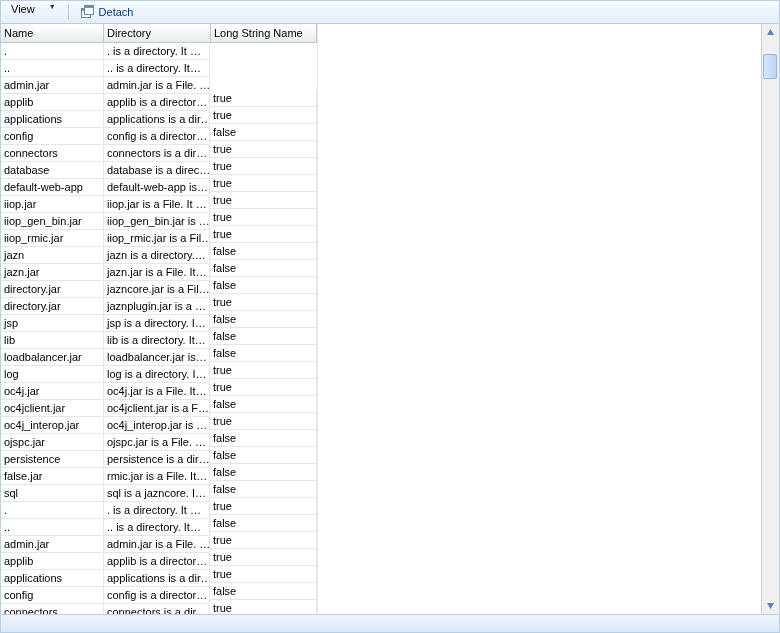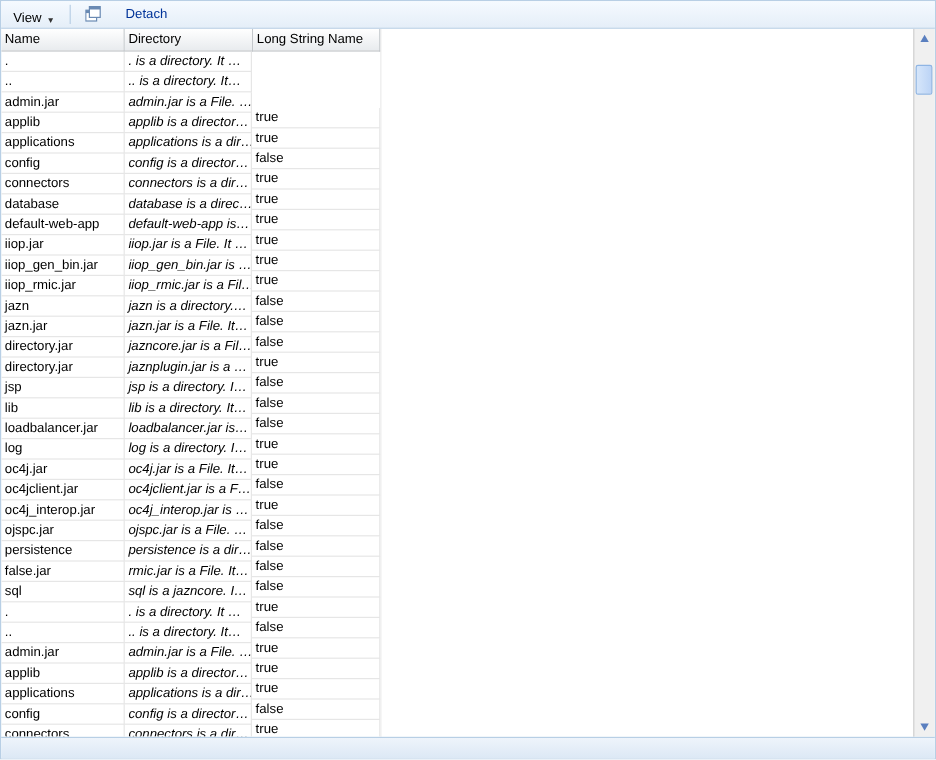--- a/index.html
+++ b/index.html
@@ -25,45 +25,45 @@
     height: 22px;
     background: linear-gradient(to bottom, #f5faff, #e5eef8);
     border-bottom: 1px solid #b8cfe5;
     display: flex;
     align-items: center;
     padding: 0 4px;
     gap: 4px;
   }
   .view-btn {
     display: flex;
-    align-items: flex-end;
+    align-items: flex-start;
     padding: 1px 6px;
     height: 18px;
     cursor: pointer;
     color: #000;
-    gap: 4px;
+    gap: 14px;
   }
   .drop-arrow {
     font-size: 7px;
     color: #333;
   }
   .tb-sep {
     width: 1px;
     height: 16px;
     background: #b8cfe5;
     margin: 0 2px;
   }
   .detach-btn {
     display: flex;
     align-items: center;
     padding: 1px 6px;
     height: 18px;
     cursor: pointer;
     color: #003399;
-    gap: 20px;
+    gap: 4px;
   }
   .detach-icon {
     display: inline-flex;
   }
   .body-area {
     flex: 1;
     display: flex;
     overflow: hidden;
   }
   .table-wrap {
@@ -108,21 +108,21 @@
     height: 17px;
     line-height: 16px;
     padding-left: 3px;
     border-right: 1px solid #e6e6e6;
     border-bottom: 1px solid #e6e6e6;
     white-space: nowrap;
     overflow: hidden;
     text-overflow: clip;
   }
   .td.col-name  { width: 103px; }
-  .td.col-long  { width: 106px; font-style: italic; }
+  .td.col-long  { width: 106px; }
   .td.col-dir   { width: 107px; margin-top: 47px; }
   .right-pane {
     flex: 1;
     display: flex;
     height: 100%;
   }
   .right-content {
     flex: 1;
     background: #fff;
   }

